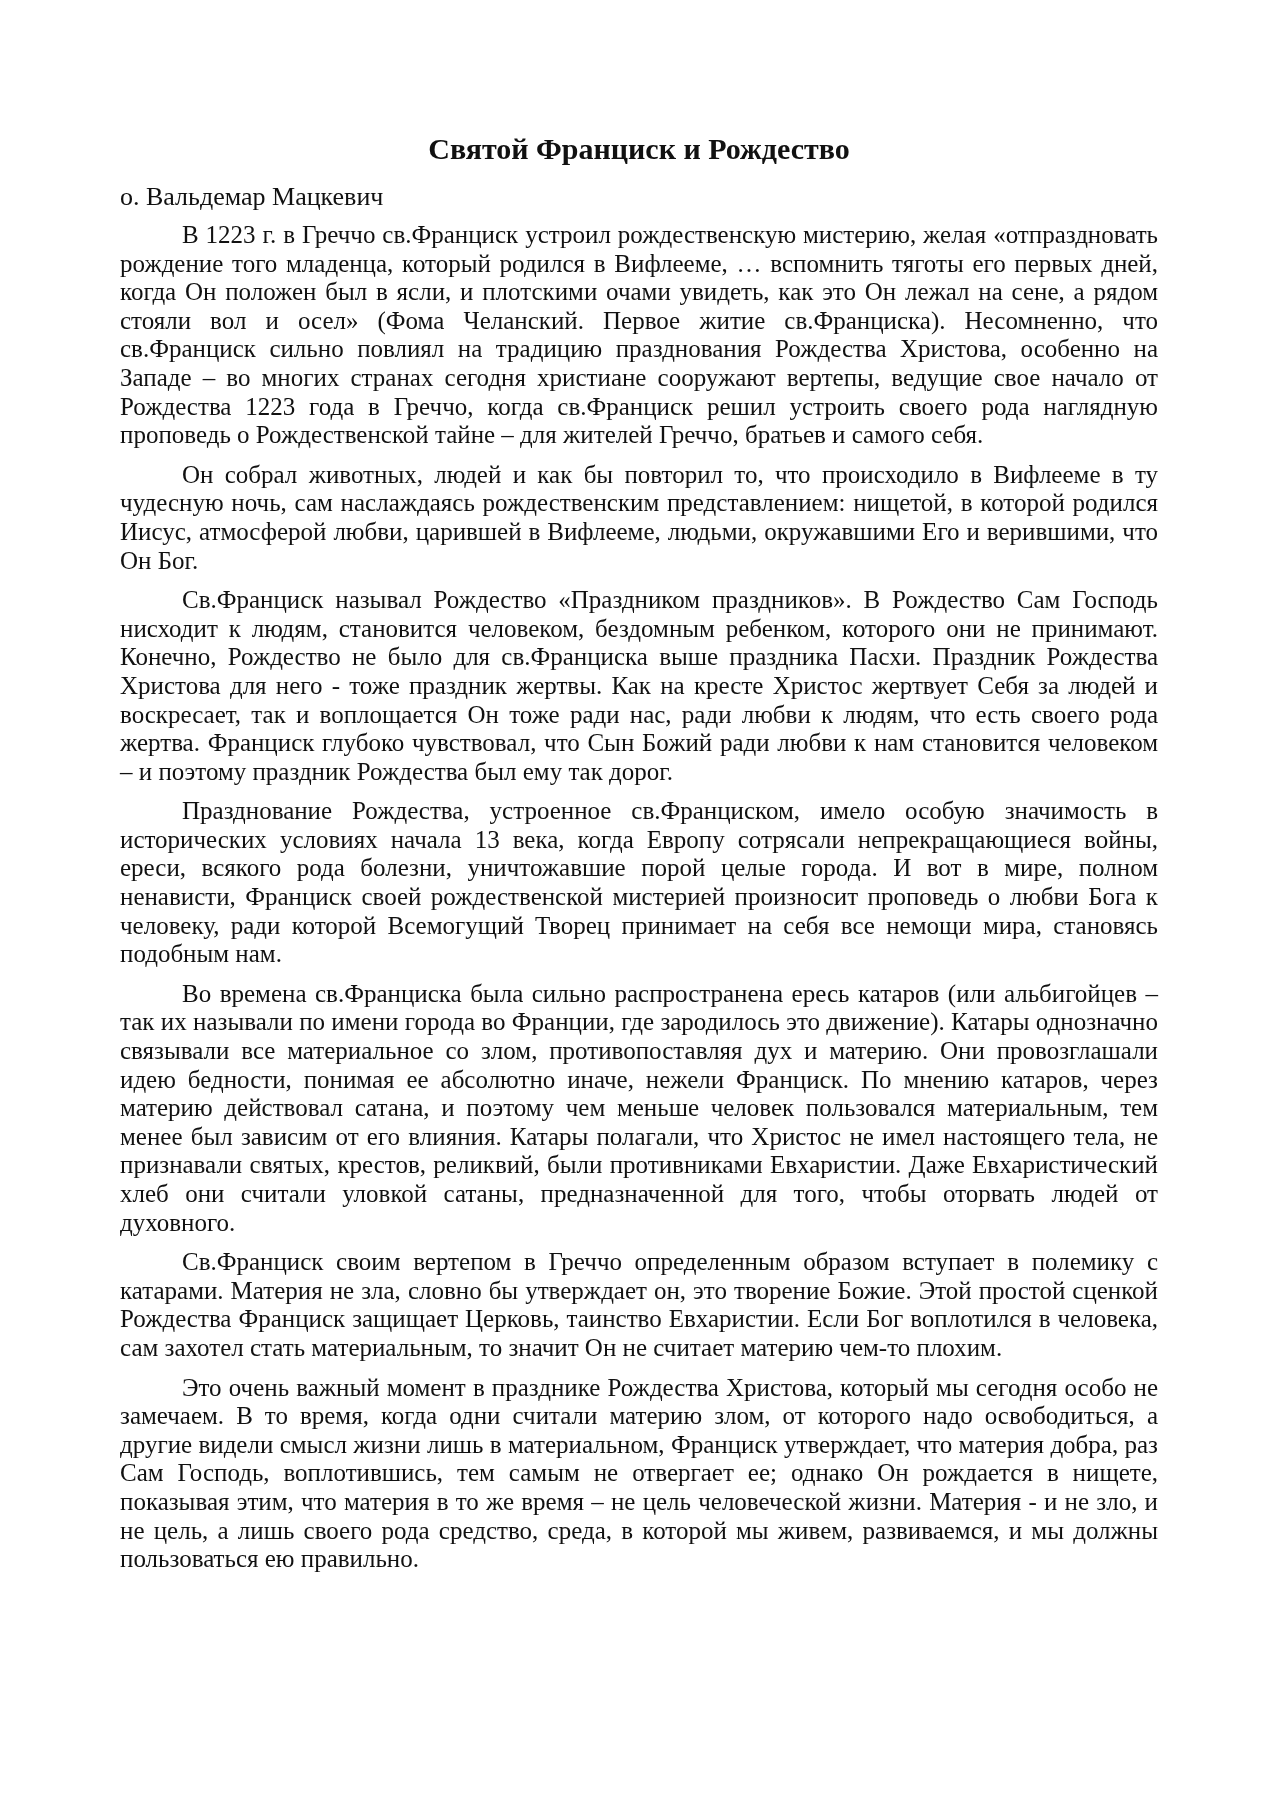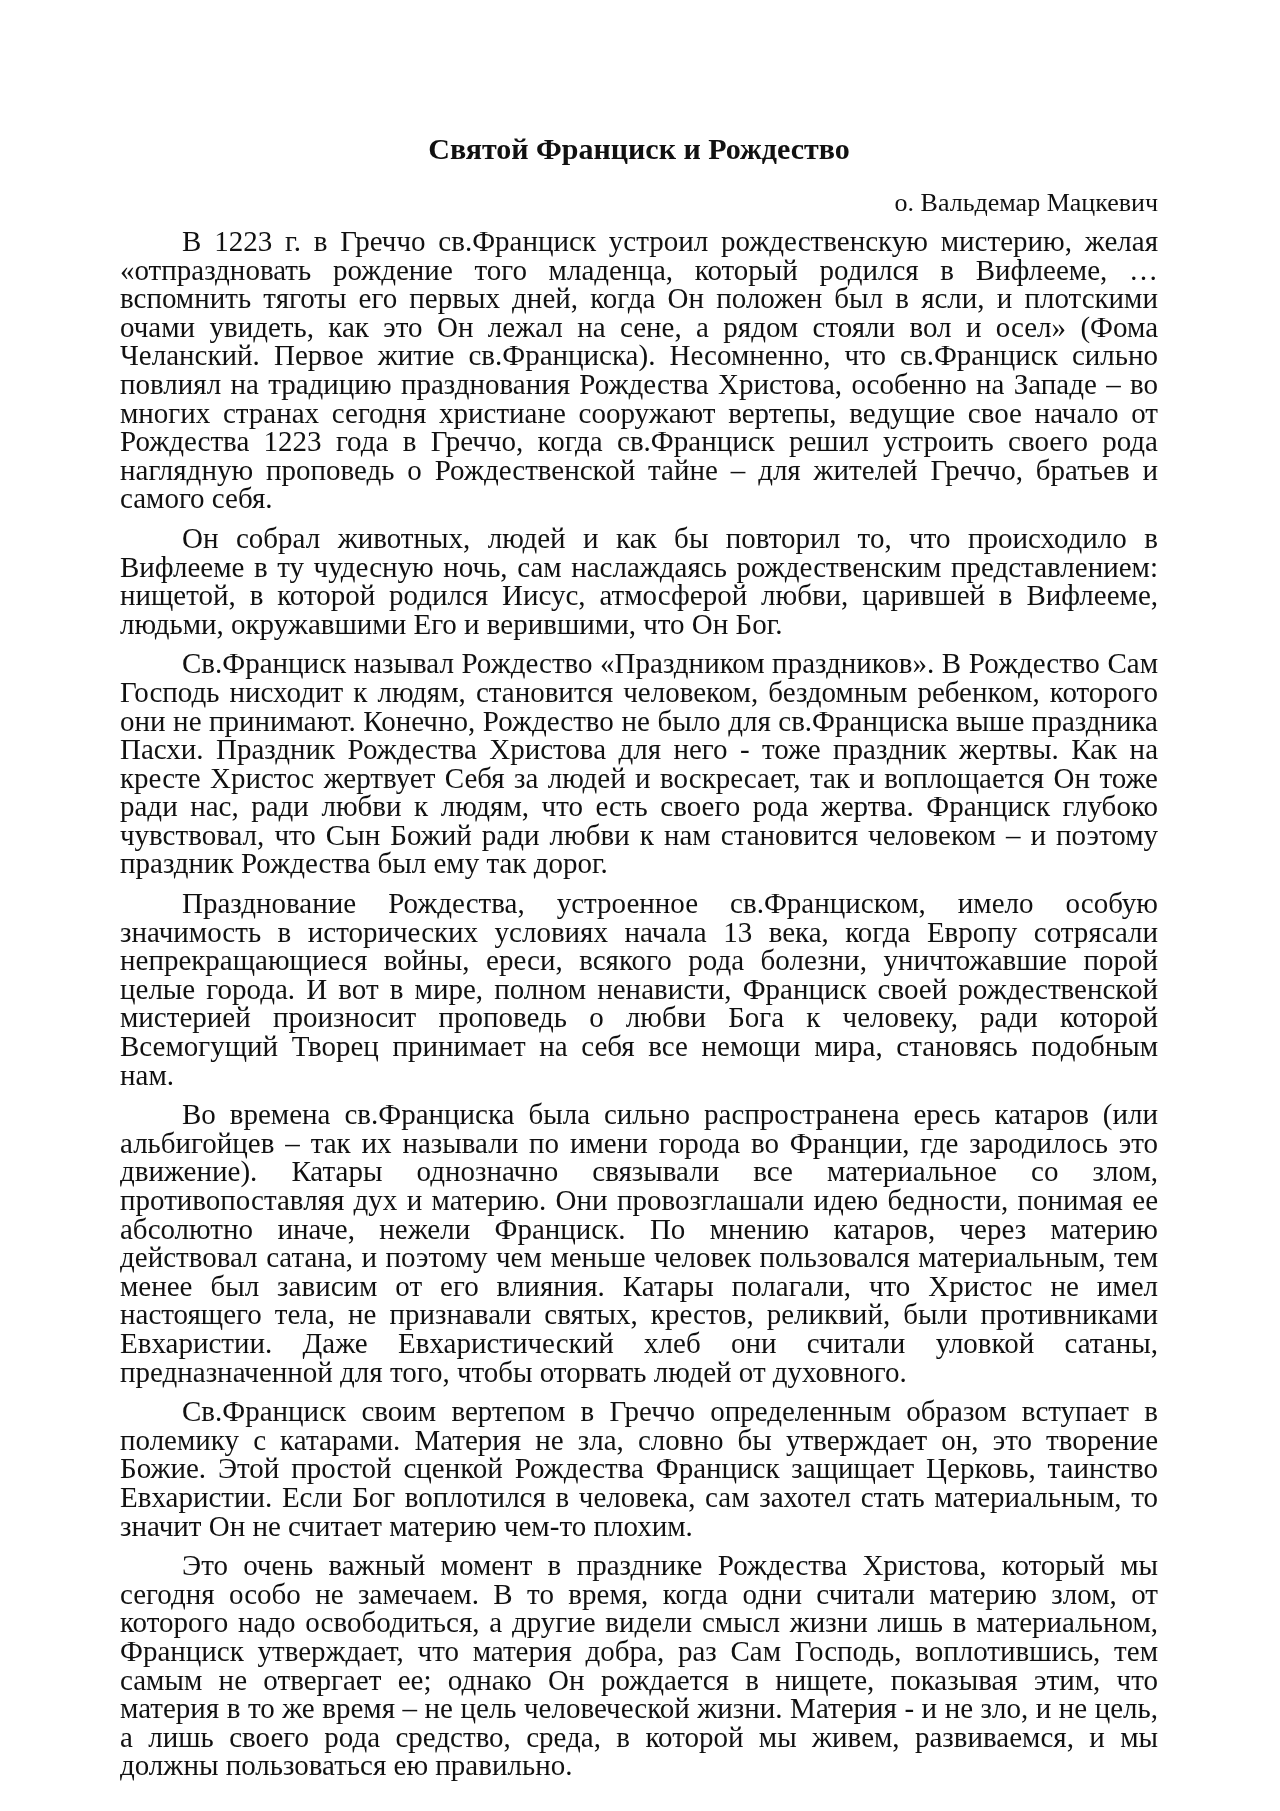--- a/index.html
+++ b/index.html
@@ -23,31 +23,31 @@
     }
     .title {
       margin: 0;
       text-align: center;
       font-weight: bold;
       font-size: 30px;
       line-height: 40px;
       letter-spacing: 0;
     }
     .author {
-      margin: 16px 0 6px 0;
-      text-align: right;
+      margin: 10px 0 6px 0;
+      text-align: left;
       font-size: 26px;
       line-height: 36px;
       font-weight: normal;
     }
     .para {
       margin: 0 0 11px 0;
       text-indent: 62px;
       text-align: justify;
-      font-size: 29px;
+      font-size: 25px;
       line-height: 28.6px;
       hyphens: none;
     }
   </style>
 </head>
 <body>
 
 <div class="page">
   <h1 class="title">Святой Франциск и Рождество</h1>
   <div class="author">о. Вальдемар Мацкевич</div>

